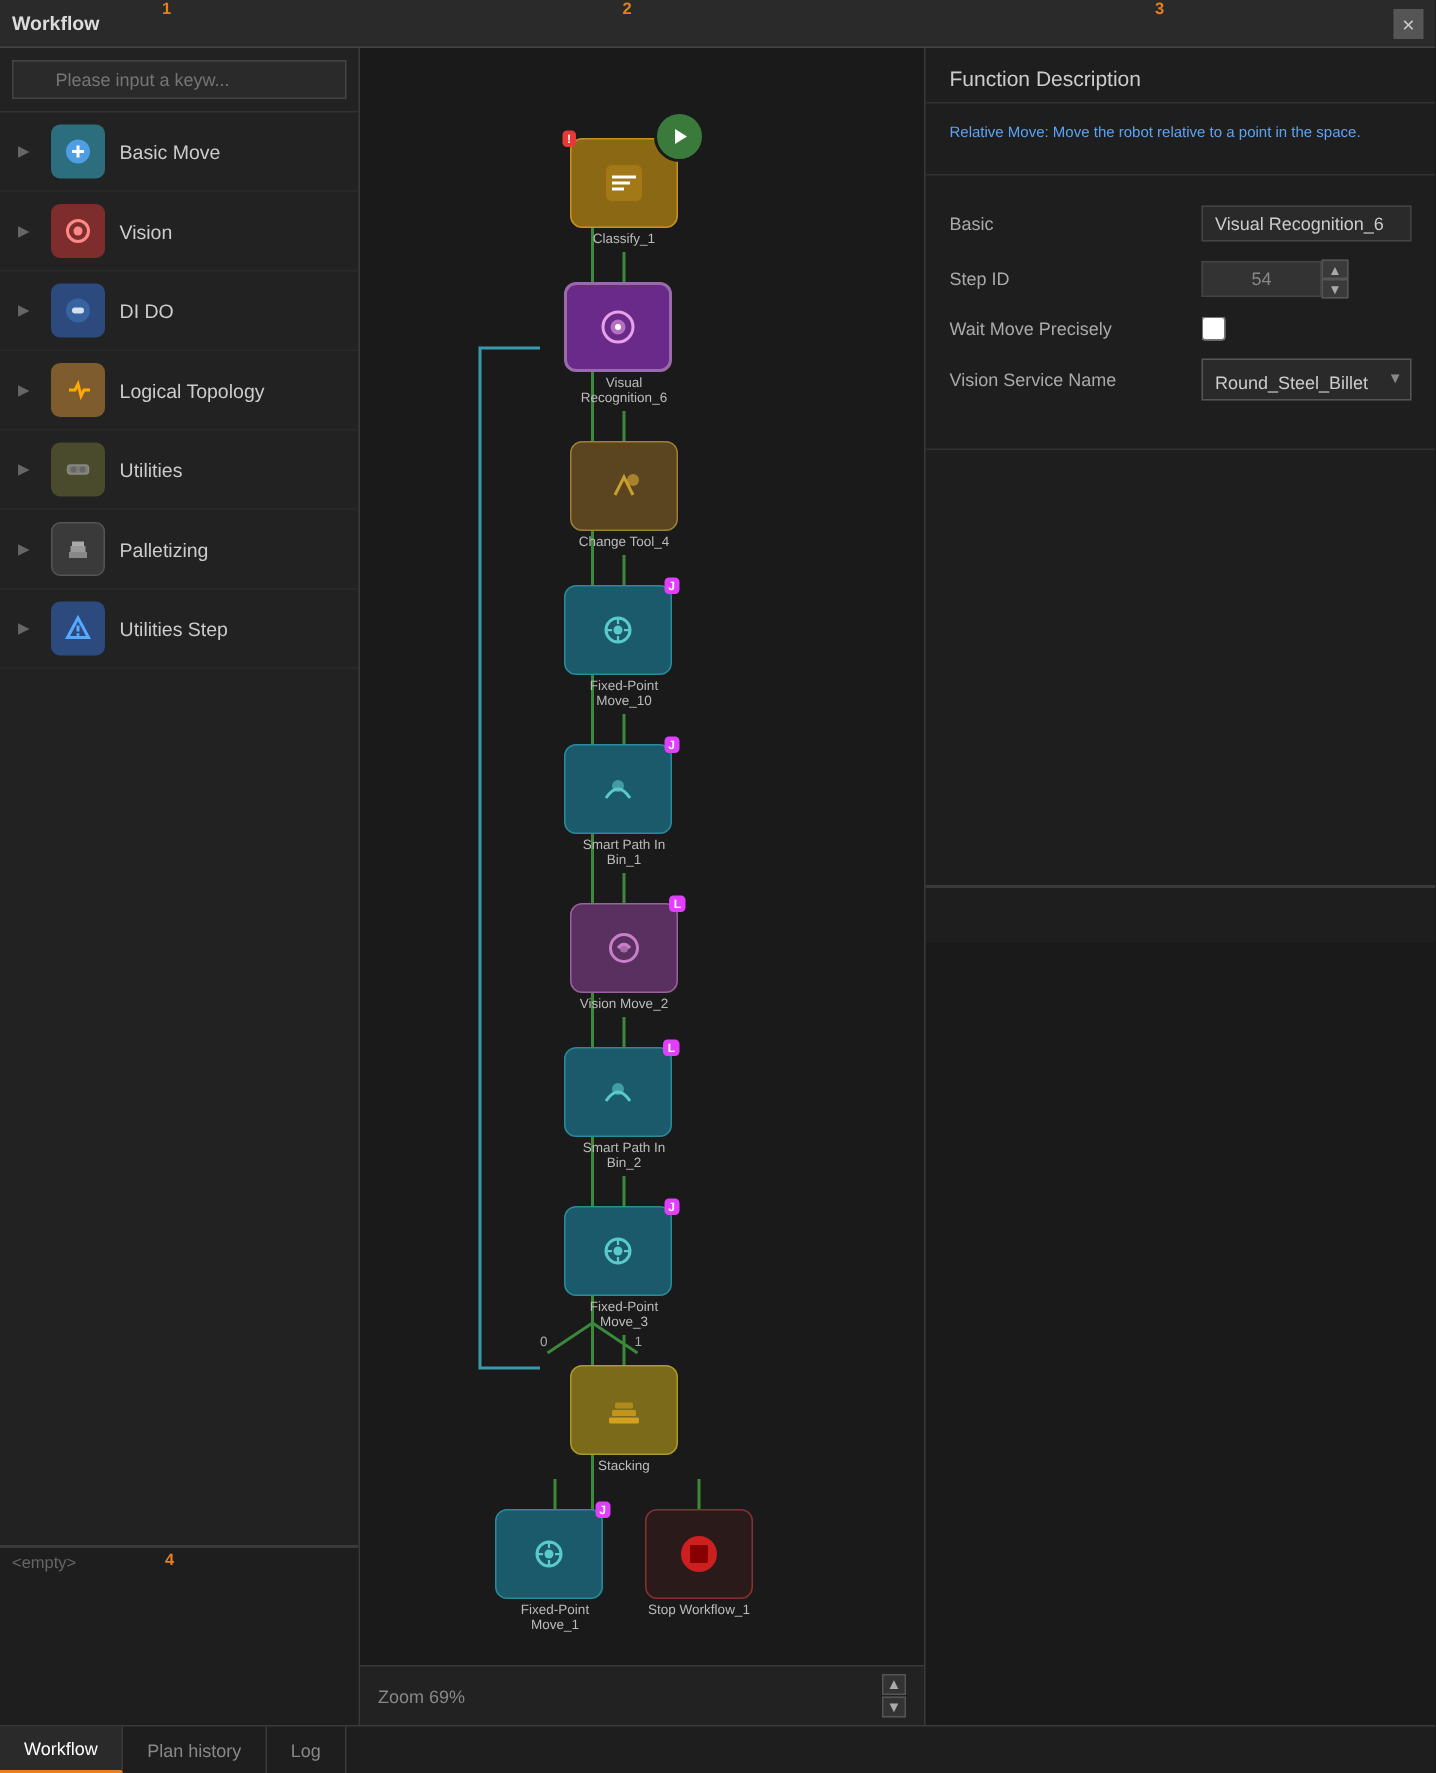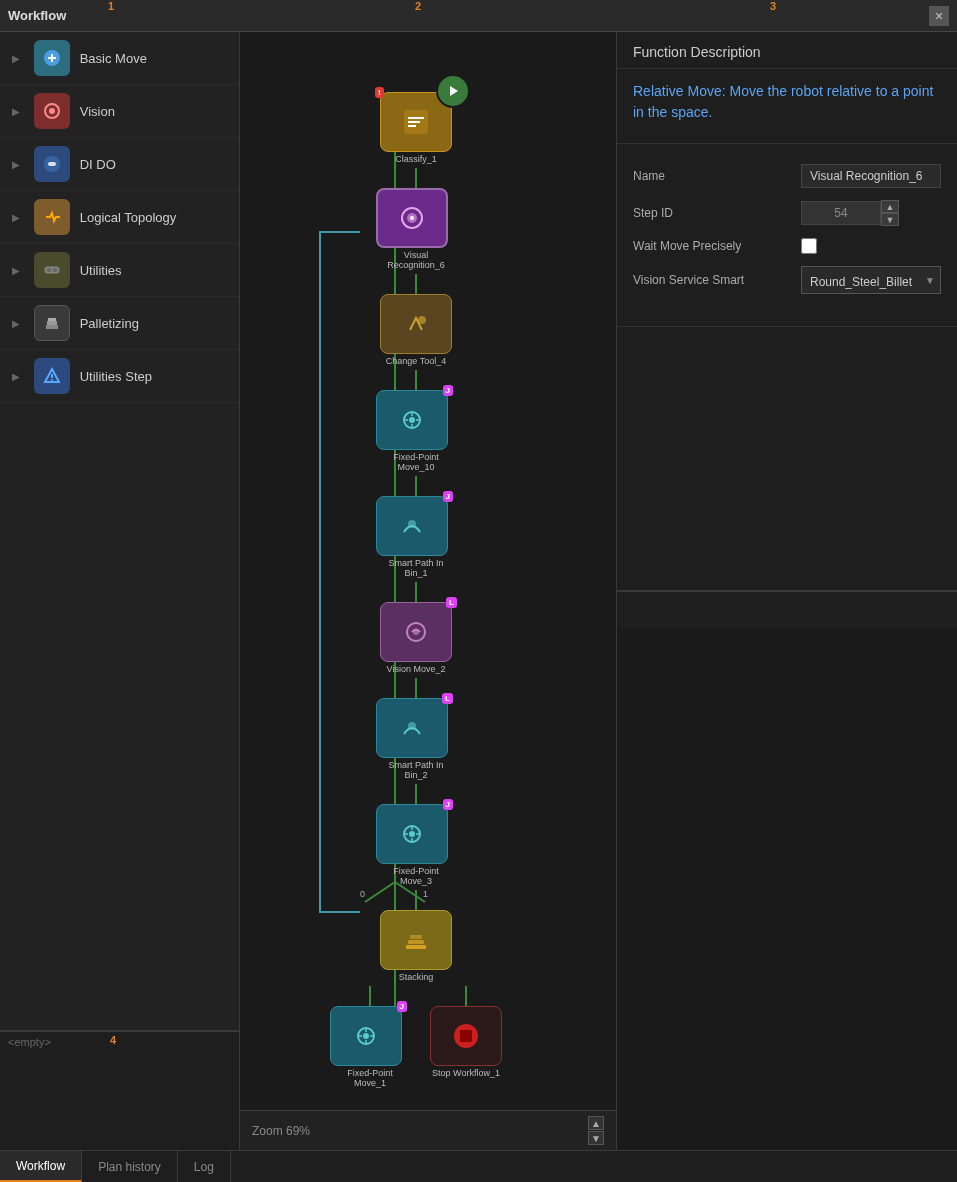--- a/index.html
+++ b/index.html
@@ -296,21 +296,21 @@
     .func-desc-header {
       padding: 12px 16px 8px;
       font-size: 14px;
       color: #ccc;
       border-bottom: 1px solid #333;
     }
 
     .func-desc-text {
       padding: 12px 16px;
       color: #5ba3f5;
-      font-size: 14px;
+      font-size: 10px;
       line-height: 1.5;
     }
 
     .form-section {
       padding: 12px 16px;
     }
 
     .form-row {
       display: flex;
       align-items: center;
@@ -476,20 +476,26 @@
   <span class="section-num" style="left:108px;">1</span>
   <span class="section-num" style="left:415px;">2</span>
   <span class="section-num" style="left:770px;">3</span>
   <span class="title-bar-text">Workflow</span>
   <button class="close-btn">×</button>
 </div>
 
 <div class="main-container">
 
   <div class="sidebar">
+    <div class="search-bar">
+      <div class="search-wrapper">
+        <span class="search-icon-wrap">🔍</span>
+        <input class="search-input" type="text" placeholder="Please input a keyw..." style="">
+      </div>
+    </div>
 
     <div class="sidebar-item">
       <span class="sidebar-expand-arrow">▶</span>
       <div class="sidebar-item-icon icon-basic-move">
         <svg width="22" height="22" viewBox="0 0 22 22">
             <circle cx="11" cy="11" r="8" fill="#5af" opacity="0.8"></circle>
             <path d="M7 11h8M11 7v8" stroke="white" stroke-width="2"></path>
           </svg>
       </div>
       <span class="sidebar-item-label">Basic Move</span>
@@ -755,21 +761,21 @@
   <div class="right-panel">
     <div class="right-panel-top">
       <div class="func-desc-header">Function Description</div>
       <div class="func-desc-text">Relative Move: Move the robot relative to a point in the space.</div>
 
       <div style="height:1px; background:#333; margin:8px 0;"></div>
 
       <div class="form-section">
 
         <div class="form-row">
-          <span class="form-label">Name</span>
+          <span class="form-label">Basic</span>
           <div class="form-value">
             <input class="form-input" type="text" value="Visual Recognition_6" style="">
           </div>
         </div>
 
         <div class="form-row">
           <span class="form-label">Step ID</span>
           <div class="form-value spinner-input">
             <input class="form-input form-input-disabled" type="text" value="54" style="width: 80px; background: rgb(51, 51, 51); color: rgb(136, 136, 136);">
             <div class="spinner-btns">
@@ -780,21 +786,21 @@
         </div>
 
         <div class="form-row">
           <span class="form-label">Wait Move Precisely</span>
           <div class="form-value checkbox-wrap">
             <input type="checkbox" style="">
           </div>
         </div>
 
         <div class="form-row">
-          <span class="form-label">Vision Service Smart</span>
+          <span class="form-label">Vision Service Name</span>
           <div class="form-value select-wrapper">
             <select class="select-input">
               <option>Round_Steel_Billet</option>
               <option>Option2</option>
               <option>Option3</option>
             </select>
             <span class="select-arrow">▼</span>
           </div>
         </div>
       </div>

